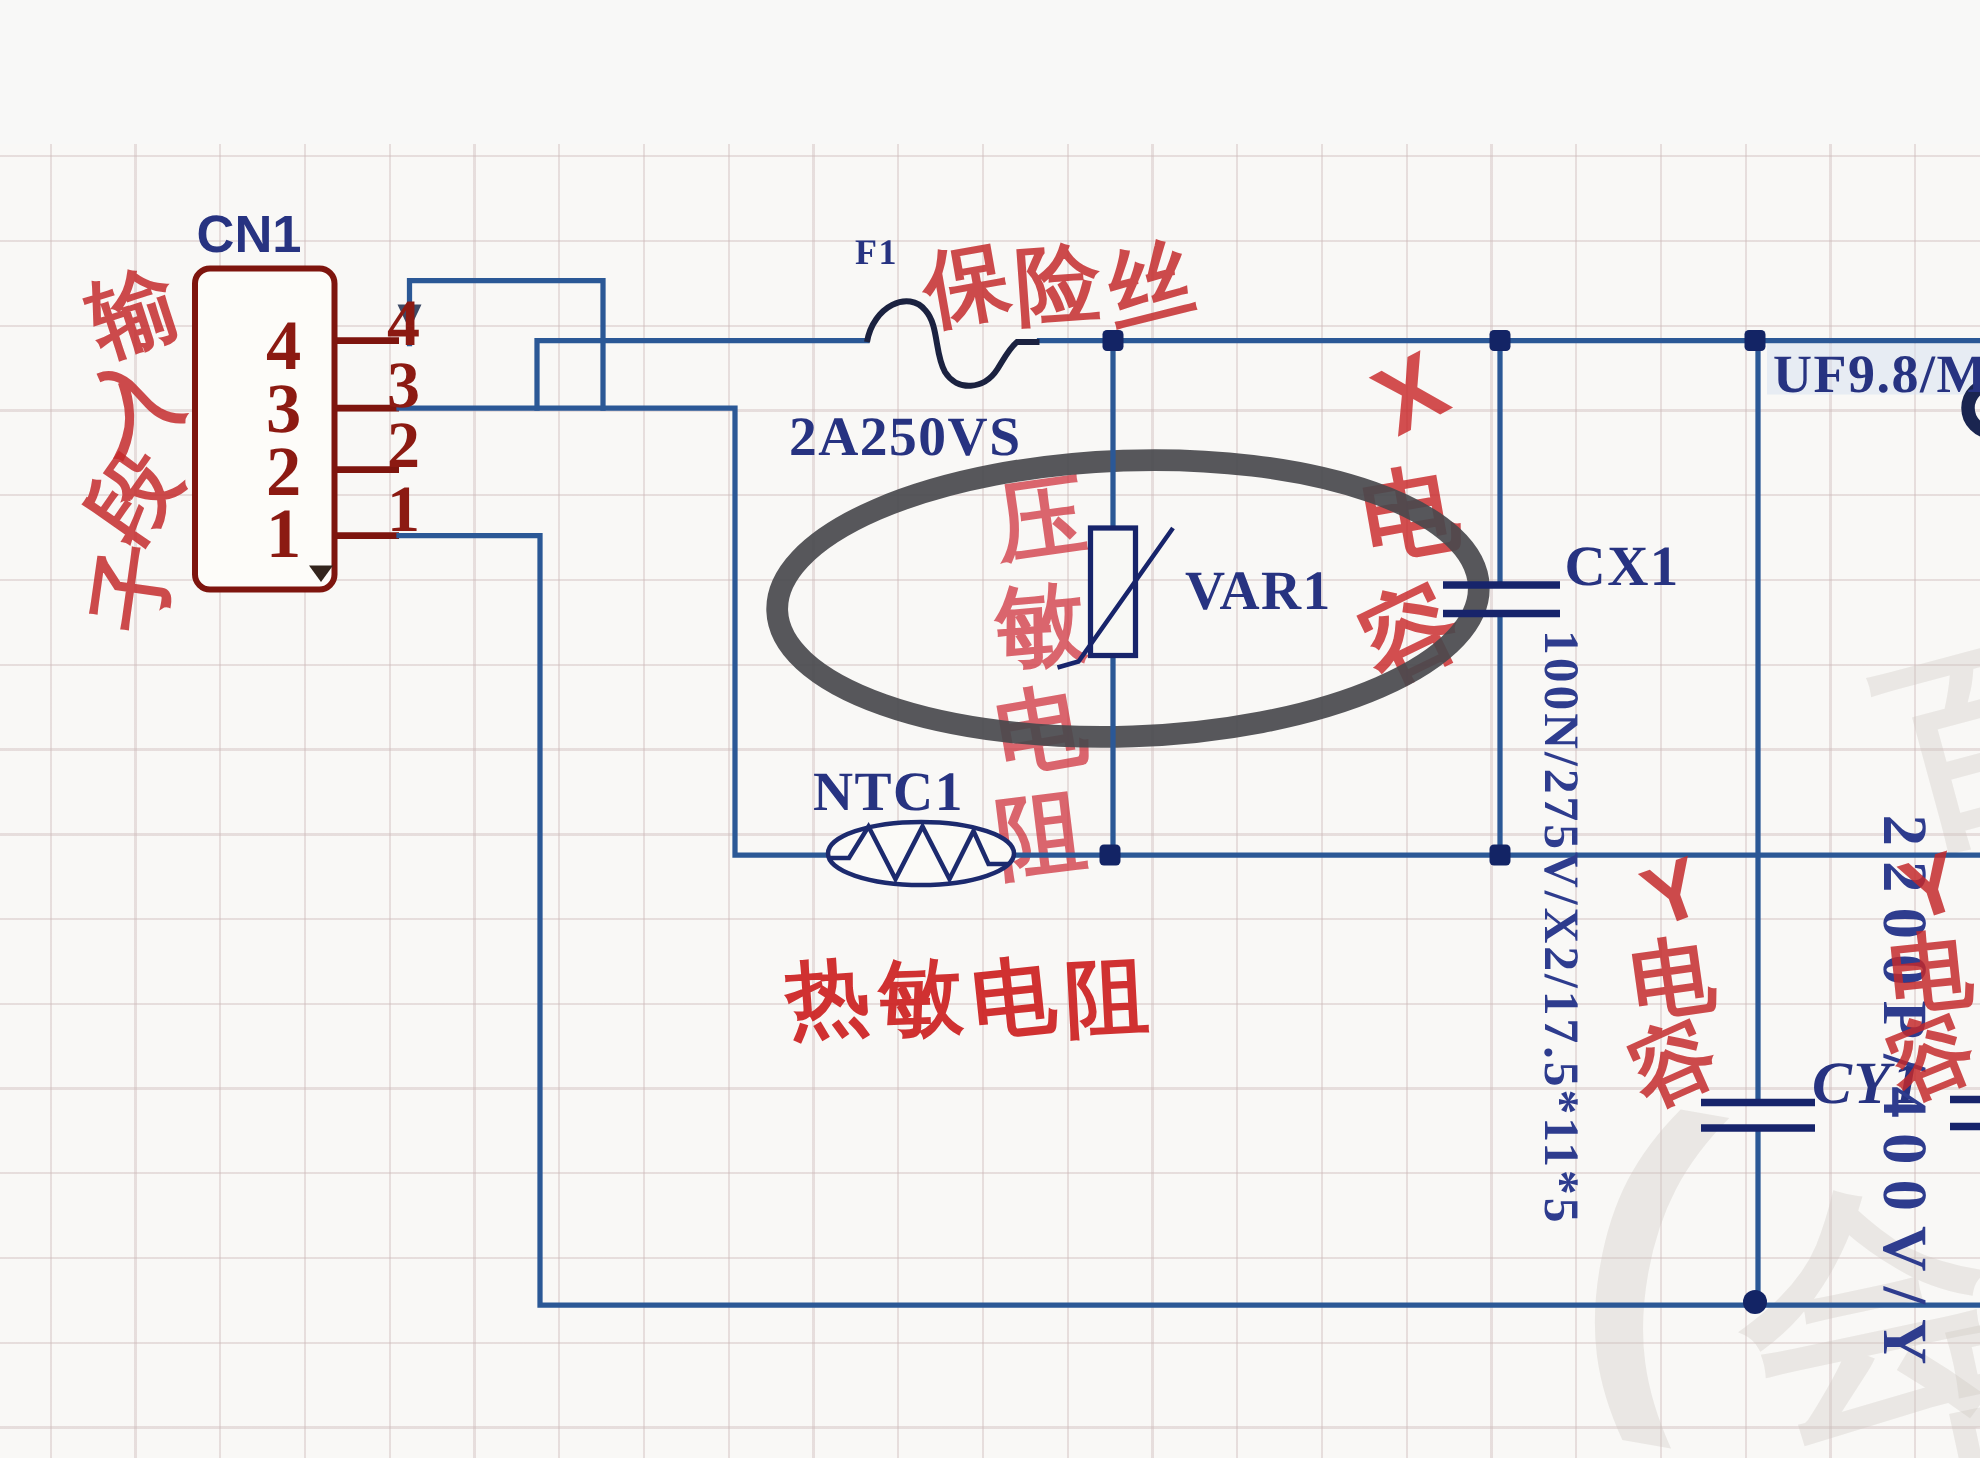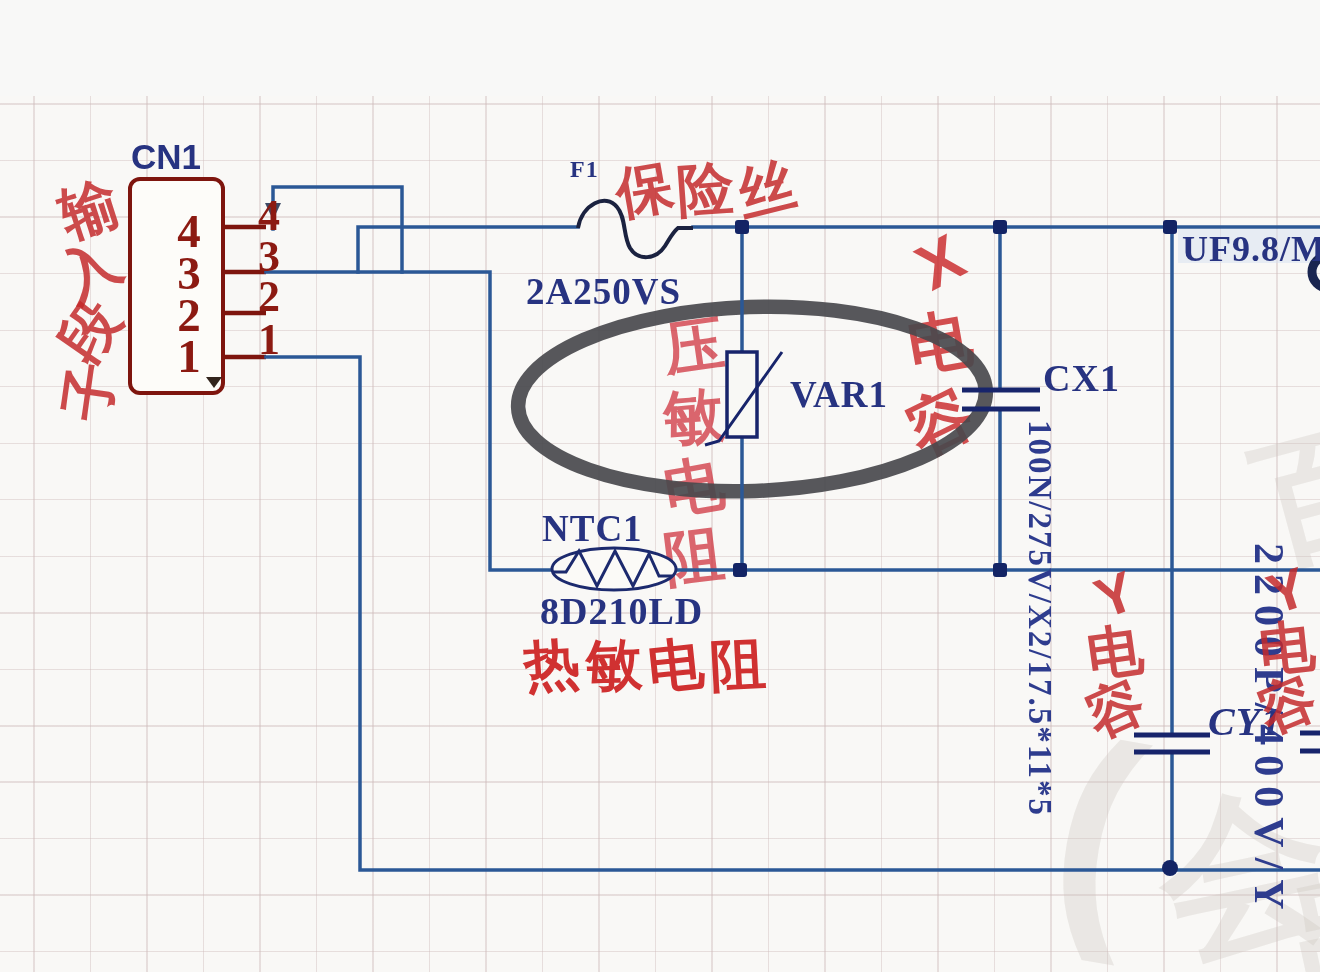--- a/index.html
+++ b/index.html
@@ -151,21 +151,20 @@
   <span class="pin" style="left:256px;top:190px;font-size:44px;width:26px;">4</span>
   <span class="pin" style="left:256px;top:231px;font-size:44px;width:26px;">3</span>
   <span class="pin" style="left:256px;top:271px;font-size:44px;width:26px;">2</span>
   <span class="pin" style="left:256px;top:314px;font-size:44px;width:26px;">1</span>
 
   <span class="lbl sans" style="left:131px;top:137px;font-size:35px;">CN1</span>
   <span class="lbl" style="left:570px;top:156px;font-size:24px;">F1</span>
   <span class="lbl" style="left:526px;top:270px;font-size:37px;">2A250VS</span>
   <span class="lbl" style="left:790px;top:351px;font-size:37px;margin-top:22px;">VAR1</span>
   <span class="lbl" style="left:542px;top:507px;font-size:37px;">NTC1</span>
-  <span class="lbl" style="left:540px;top:589px;font-size:38px;">8D210LD</span>
   <span class="lbl" style="left:1043px;top:356px;font-size:38px;">CX1</span>
   <span class="lbl vspec" style="left:1058px;top:420px;font-size:33px;letter-spacing:2px;">100N/275V/X2/17.5*11*5</span>
   <span class="lbl" style="left:1208px;top:698px;font-size:40px;font-style:italic;">CY1</span>
   <span class="lbl vspec" style="left:1293px;top:543px;font-size:42px;letter-spacing:10px;">2200P/400V/Y</span>
   <span class="lbl" style="left:1182px;top:228px;font-size:36px;">UF9.8/M</span>
 
   <div class="cn col" id="cn-input" style="left:50px;top:178px;width:78px;font-size:58px;line-height:61px;">
       <span class="c c0">输</span>
       <span class="c c1">入</span>
       <span class="c c2">段</span>

